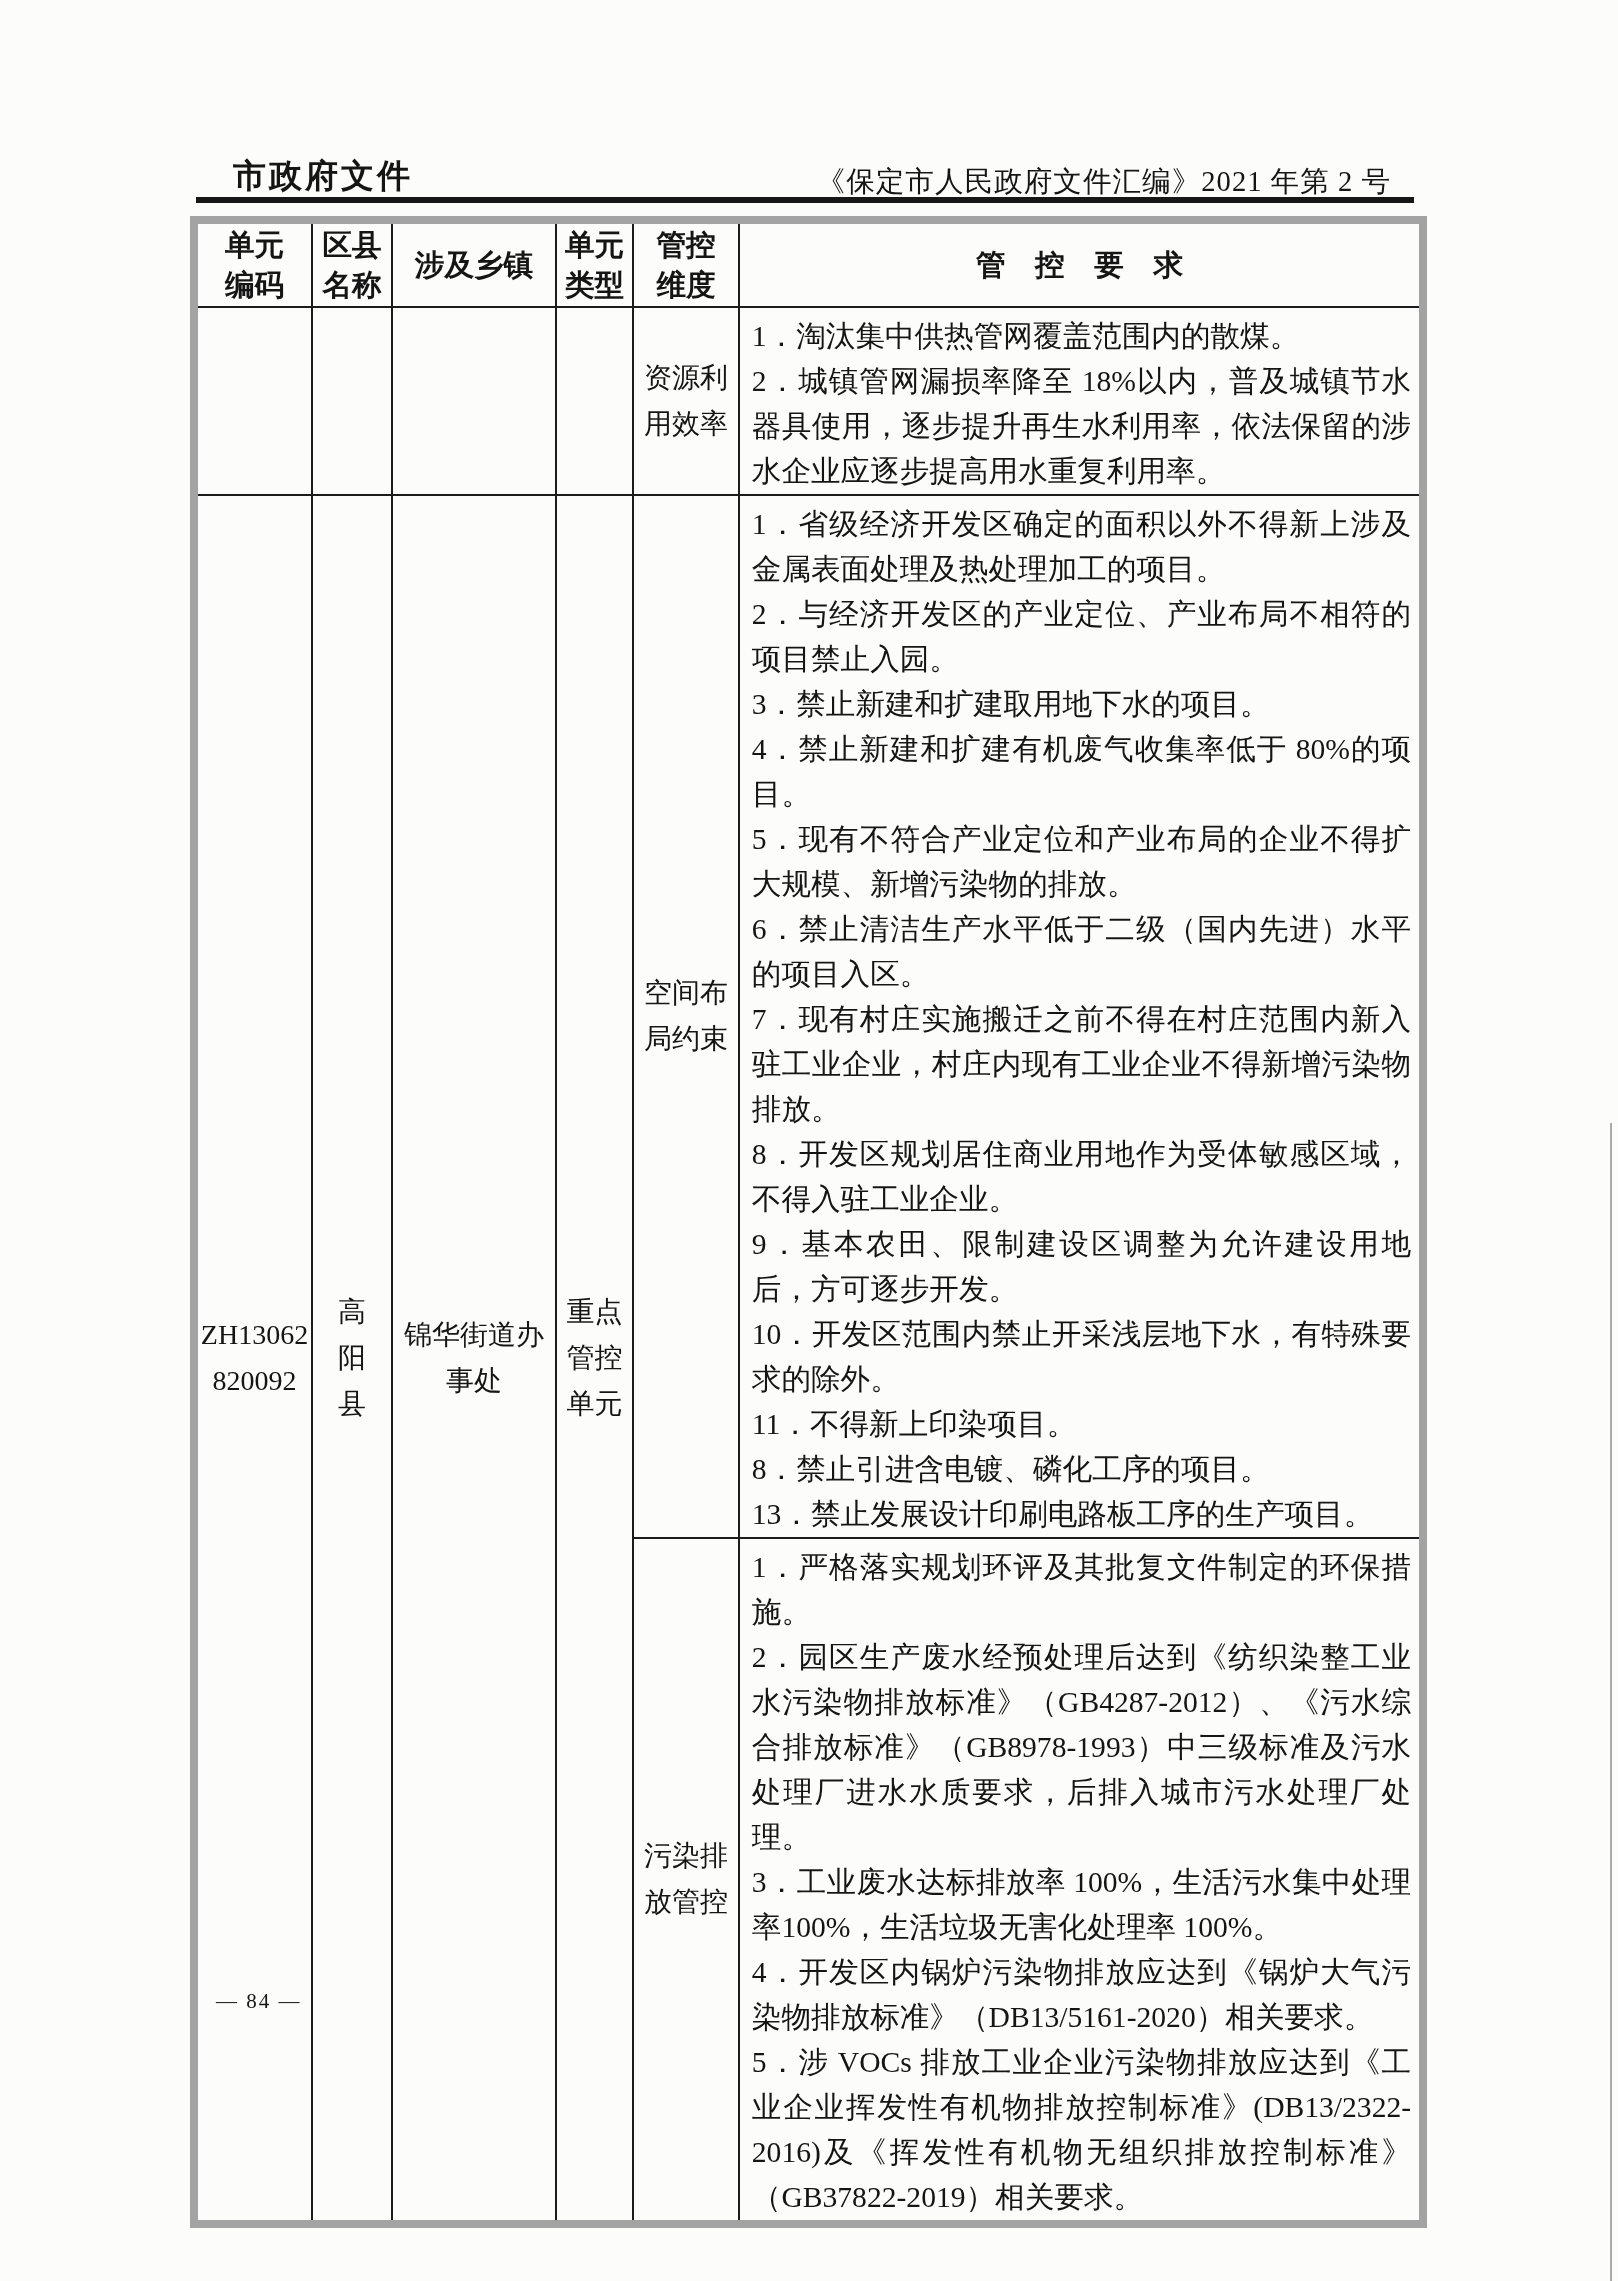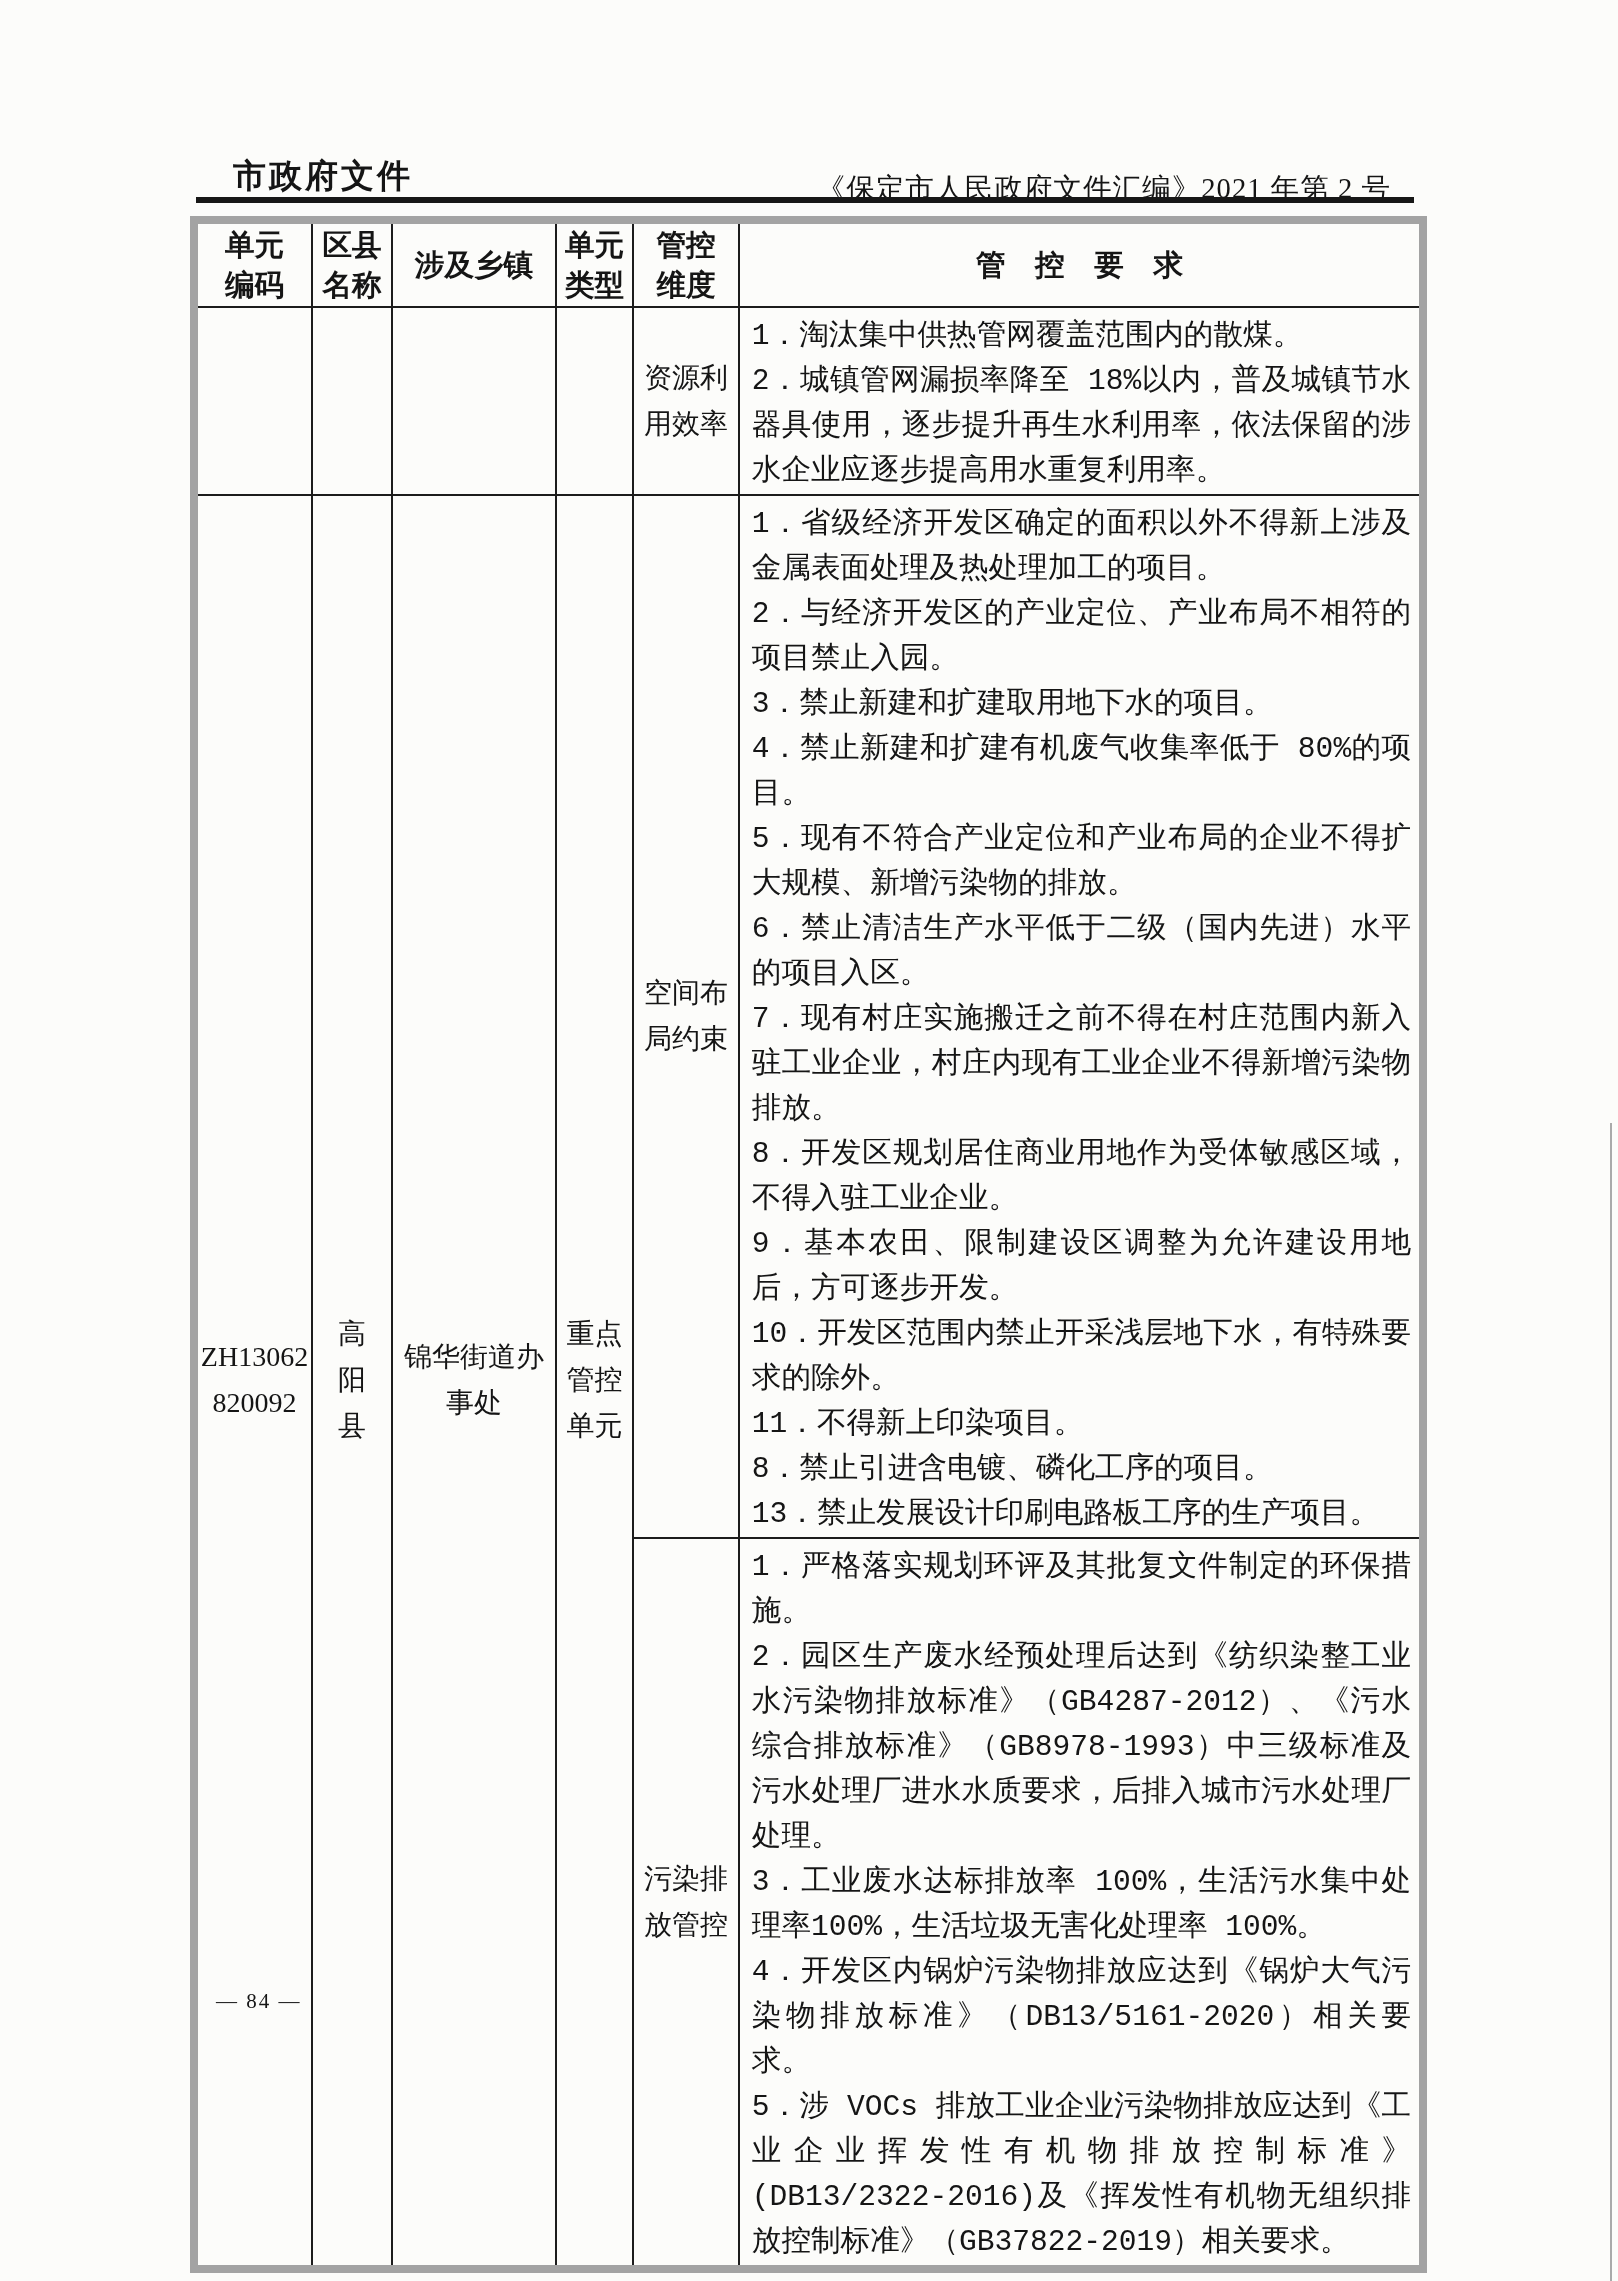--- a/index.html
+++ b/index.html
@@ -12,21 +12,21 @@
     color:#151515;
     overflow:hidden;
   }
   
   .head-left{
     position:absolute;left:233px;top:154px;
     font-size:33px;font-weight:700;letter-spacing:3px;
     font-family:"Liberation Sans","DejaVu Sans",sans-serif;
   }
   .head-right{
-    position:absolute;right:227px;top:169px;
+    position:absolute;right:227px;top:162px;
     font-size:28.6px;letter-spacing:1px;
   }
   .head-rule{
     position:absolute;left:196px;top:197px;width:1218px;height:5.9px;
     background:#171717;
   }
   
   table.control-table{
     position:absolute;left:190px;top:216px;
     width:1228px;
@@ -48,21 +48,21 @@
     text-align:center;vertical-align:middle;
     white-space:pre-line;
     font-size:28px;line-height:46px;
   }
   td.req-cell{
     vertical-align:top;
     padding:5.9px 7.9px 0 11.8px;
     font-size:29.6px;line-height:45px;
     text-align:justify;
   }
-  td.req-cell .req{margin:0;font-family:Liberation Mono, monospace;}
+  td.req-cell .req{margin:0;}
   tr.row-cont{height:183px;}
   tr.row-space{height:962px;}
   tr.row-pollute{height:591px;}
   
   .page-number{
     position:absolute;left:216px;top:1989px;
     font-size:21px;letter-spacing:2px;white-space:nowrap;
   }
   
   .scan-edge{

